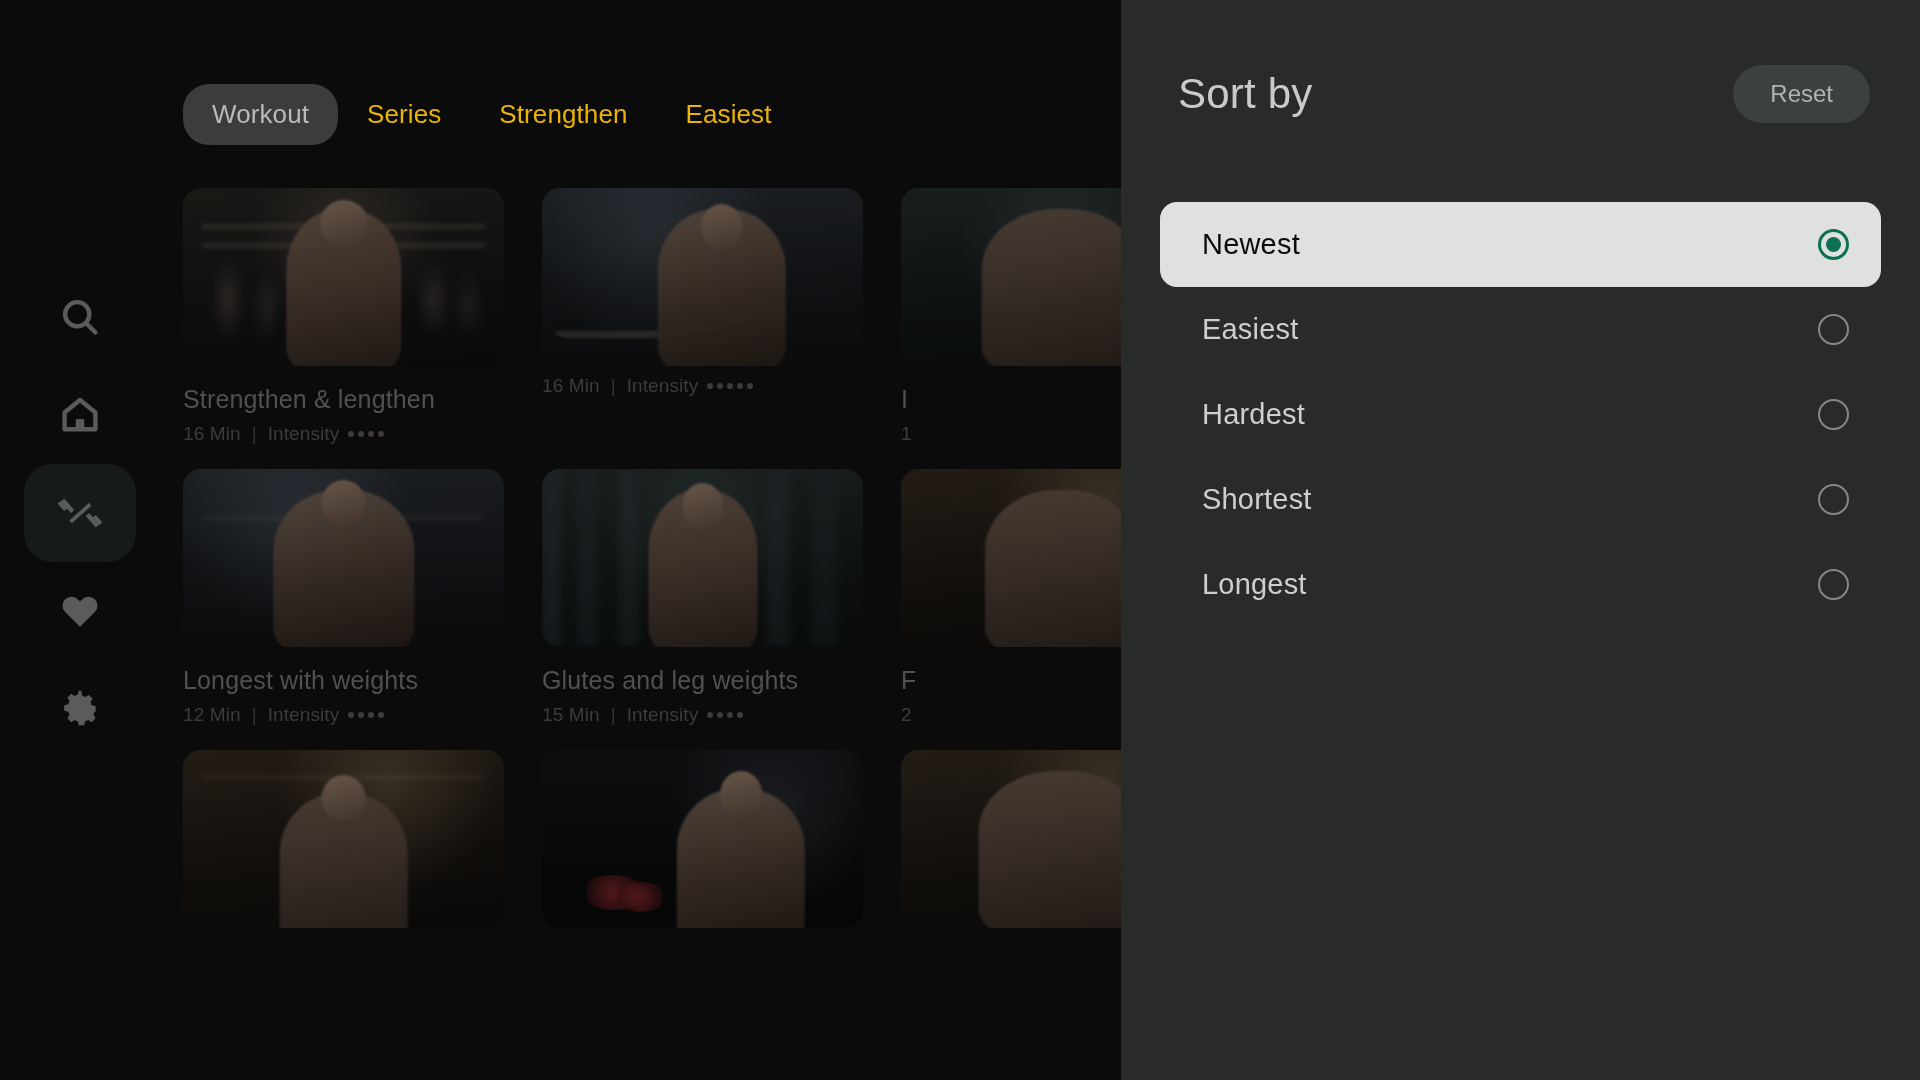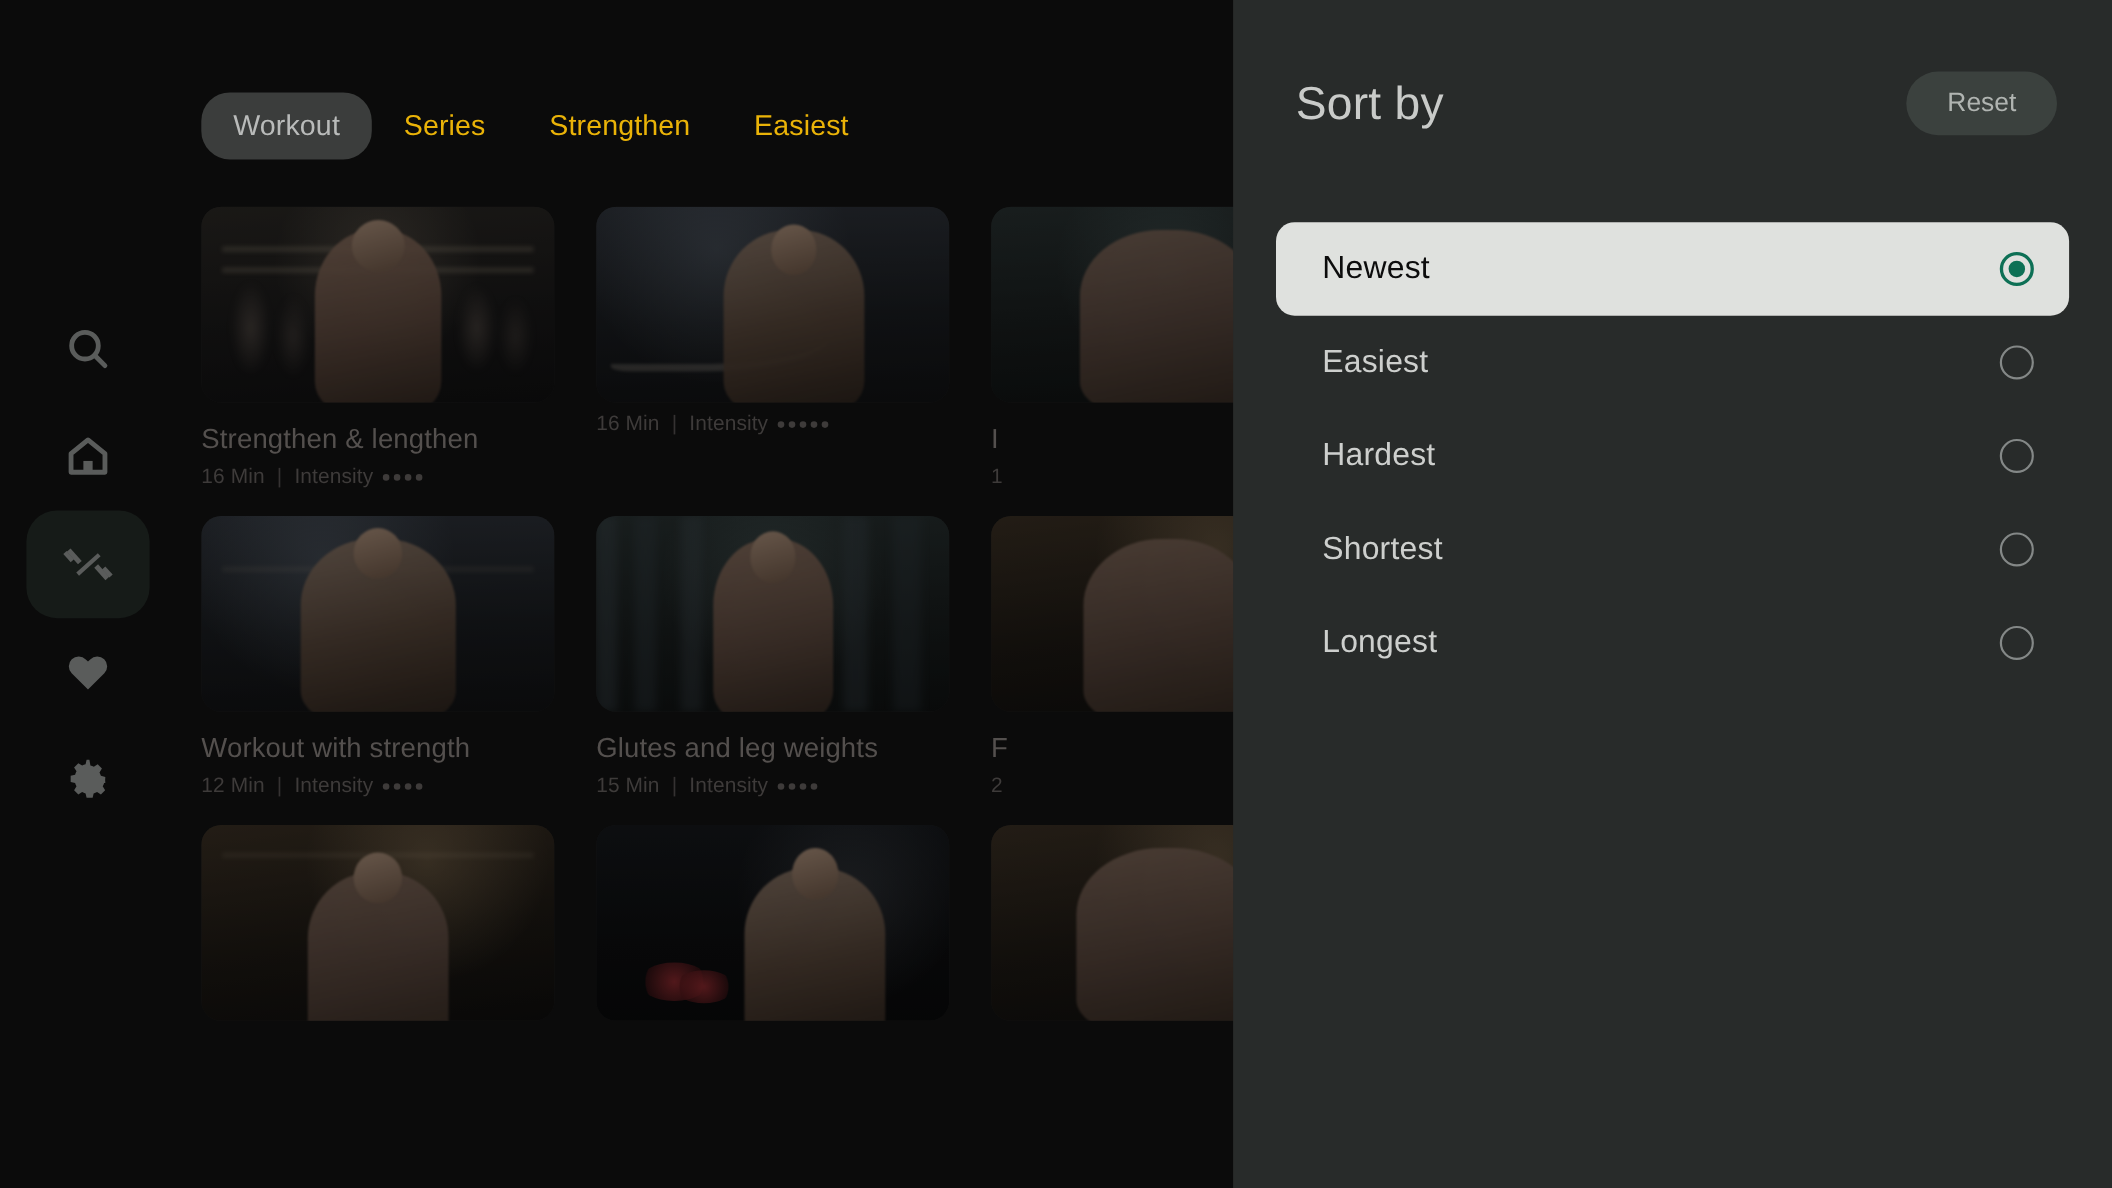--- a/index.html
+++ b/index.html
@@ -474,21 +474,21 @@
         <div class="card-thumb">
           <div class="photo">
             <div class="scene">
               <div class="gym-bg cool"></div>
               <div class="bar-h" style="top:26%;opacity:.5"></div>
               <div class="figure cool" style="width:44%"></div>
               <div class="head" style="top:6%;width:14%"></div>
             </div>
           </div>
         </div>
-        <div class="card-title">Workout with strength</div>
+        <div class="card-title">Longest with weights</div>
         <div class="card-meta">
           <span>12 Min</span>
           <span class="meta-sep">|</span>
           <span>Intensity</span>
           <span class="dots">
               <span class="dot"></span>
               <span class="dot"></span>
               <span class="dot"></span>
               <span class="dot"></span>
             </span>

